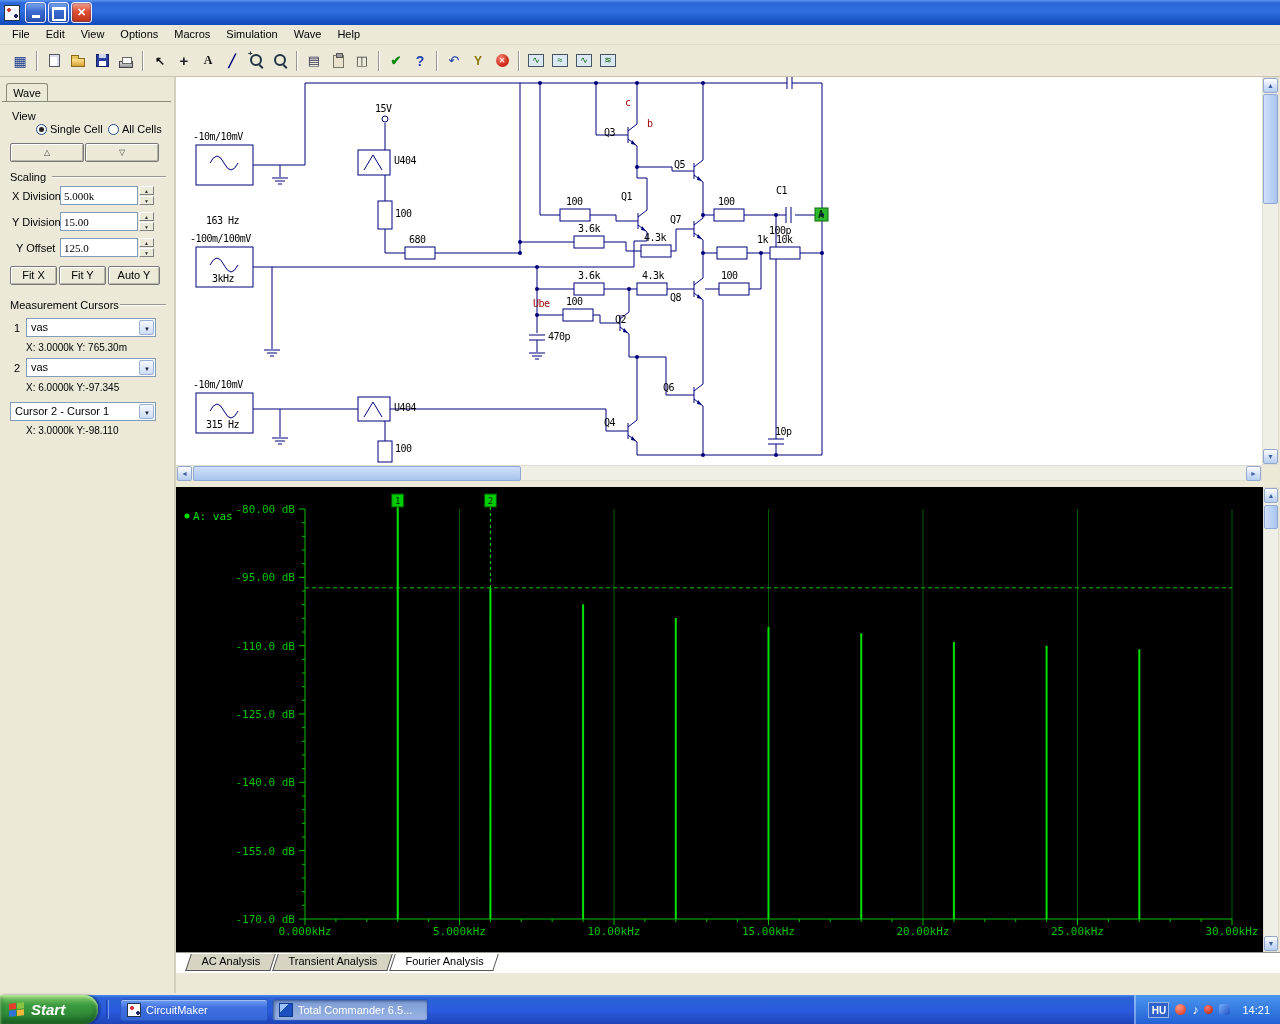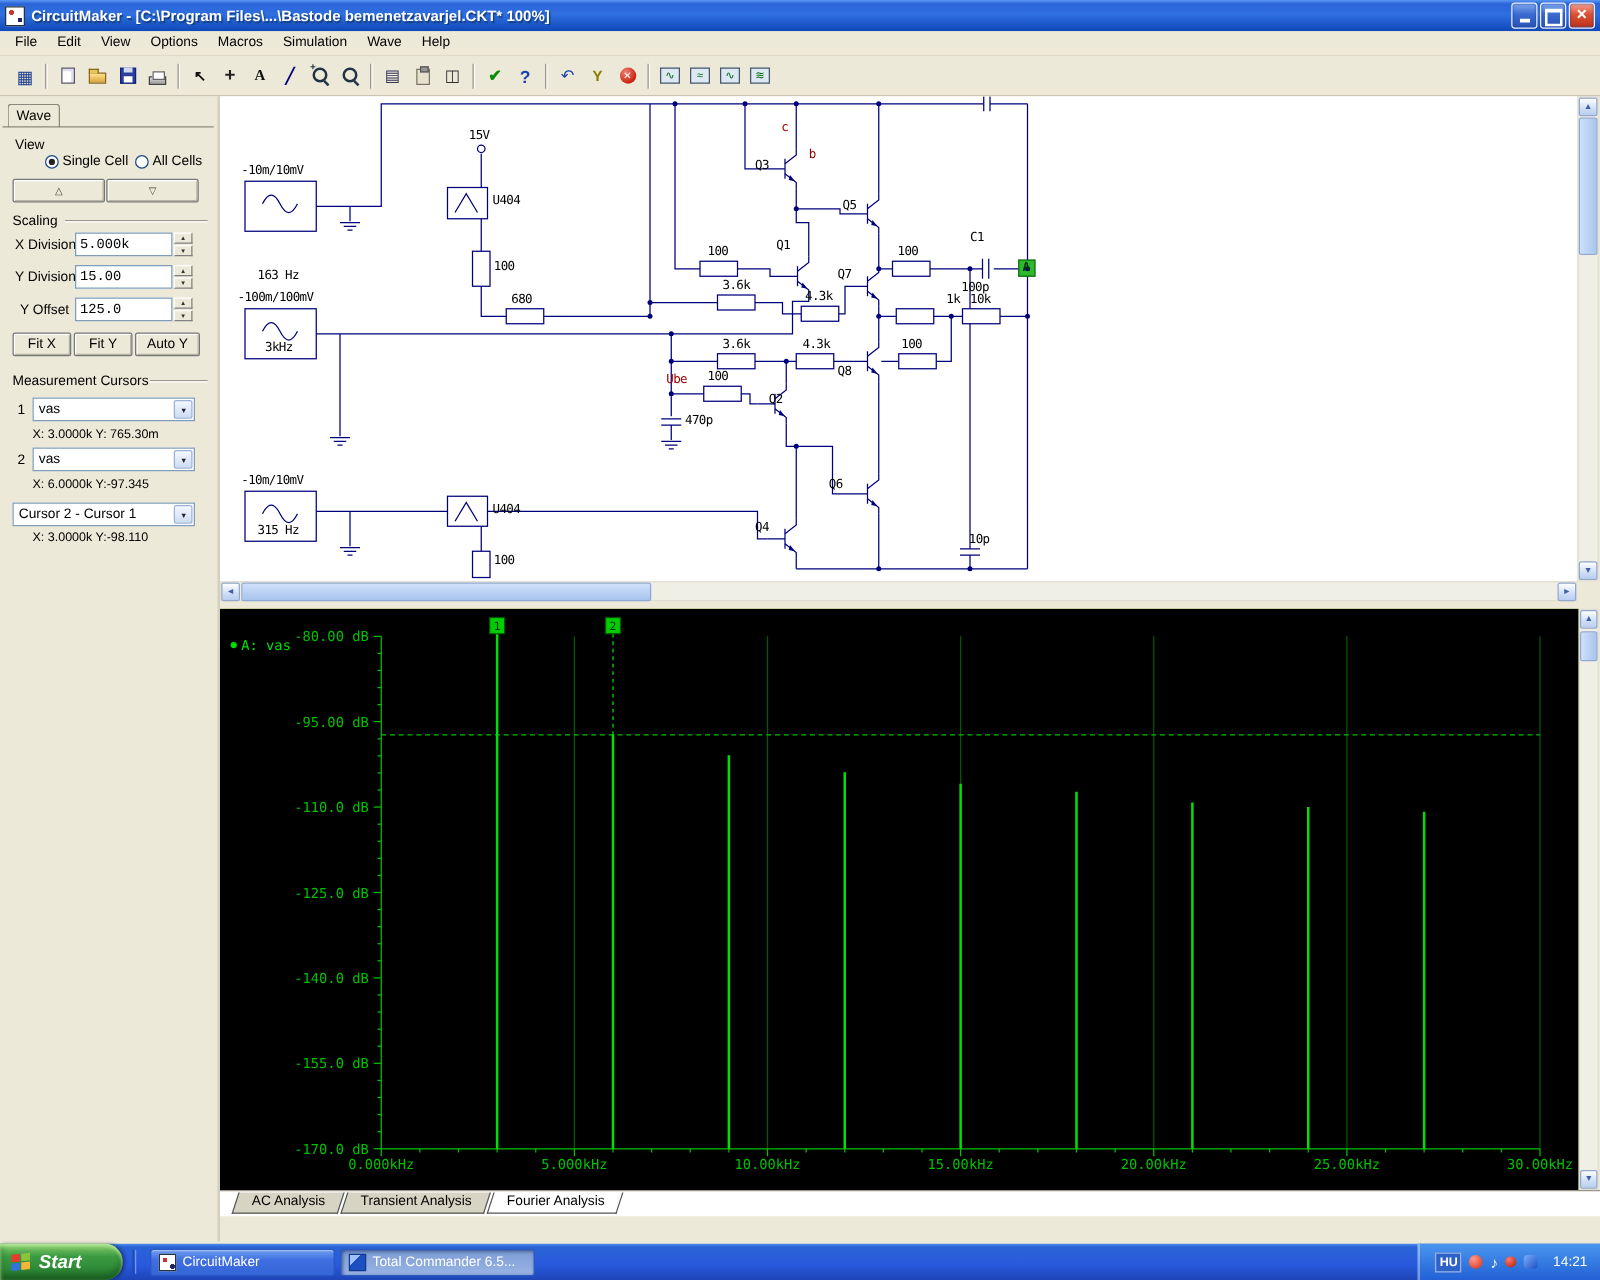--- a/index.html
+++ b/index.html
@@ -64,21 +64,21 @@
   .lbl{position:absolute;font-size:11px;color:#000;white-space:nowrap;}
   .hline{position:absolute;height:2px;border-top:1px solid #9a968a;border-bottom:1px solid #fff;}
   .radio-row{position:absolute;display:flex;align-items:center;gap:3px;white-space:nowrap;padding-left:20px;}
   .radio{display:inline-block;width:11px;height:11px;border:1px solid #1a4a8a;border-radius:50%;background:#fff;}
   .radio.checked::before{content:"";display:block;width:5px;height:5px;border-radius:50%;background:#222;margin:2px;}
   .xp-btn{position:absolute;height:19px;background:#ece9d8;border:1px solid #777;border-radius:2px;
     box-shadow:inset 1px 1px 0 #fff,inset -1px -1px 0 #b8b4a4;text-align:center;font-size:11px;line-height:17px;color:#000;}
   .tri{font-size:8px;color:#444;}
   .tri-up::before{content:"\25B3";}
   .tri-dn::before{content:"\25BD";}
-  .xp-input{position:absolute;height:19px;background:#fff;border:1px solid #7f9db9;font-size:11px;padding:1px 3px;font-family:Liberation Mono, monospace;}
+  .xp-input{position:absolute;height:19px;background:#fff;border:1px solid #7f9db9;font-size:11px;padding:1px 3px;font-family:Liberation Serif, serif;}
   .spin{position:absolute;width:15px;height:19px;}
   .spin .s{position:absolute;left:0;width:15px;height:9px;background:#ece9d8;border:1px solid;border-color:#fff #808080 #808080 #fff;font-size:5px;line-height:8px;text-align:center;color:#333;}
   .s.up{top:0;}
   .s.dn{top:10px;}
   .s.up::before{content:"\25B2";}
   .s.dn::before{content:"\25BC";}
   .xp-select{position:absolute;height:19px;background:#fff;border:1px solid #7f9db9;font-size:11px;}
   .sel-text{position:absolute;left:4px;top:2px;white-space:nowrap;}
   .sel-arrow{position:absolute;right:1px;top:1px;bottom:1px;width:15px;background:linear-gradient(180deg,#f4f8fe,#cddcf4);border:1px solid #9ab0d4;border-radius:2px;}
   .sel-arrow::before{content:"\25BC";font-size:6px;color:#223;position:absolute;left:4px;top:5px;}
@@ -134,21 +134,20 @@
   .t-blue{width:11px;height:11px;border-radius:3px;background:linear-gradient(135deg,#7ab0ff,#1c4fc0);}
   .time{color:#fff;font-size:11px;margin-left:6px;}
 </style>
 </head>
 <body>
 
 <div id="screen">
 
   <div class="titlebar">
     <span class="app-icon"></span>
-    <span class="title-text">CircuitMaker - [C:\Program Files\...\Bastode bemenetzavarjel.CKT* 100%]</span>
     <span class="win-btns">
       <span class="wb min"></span>
       <span class="wb max"></span>
       <span class="wb close"></span>
     </span>
   </div>
 
   <div class="menubar" id="menubar">
       <div class="menu-item">File</div>
       <div class="menu-item">Edit</div>

